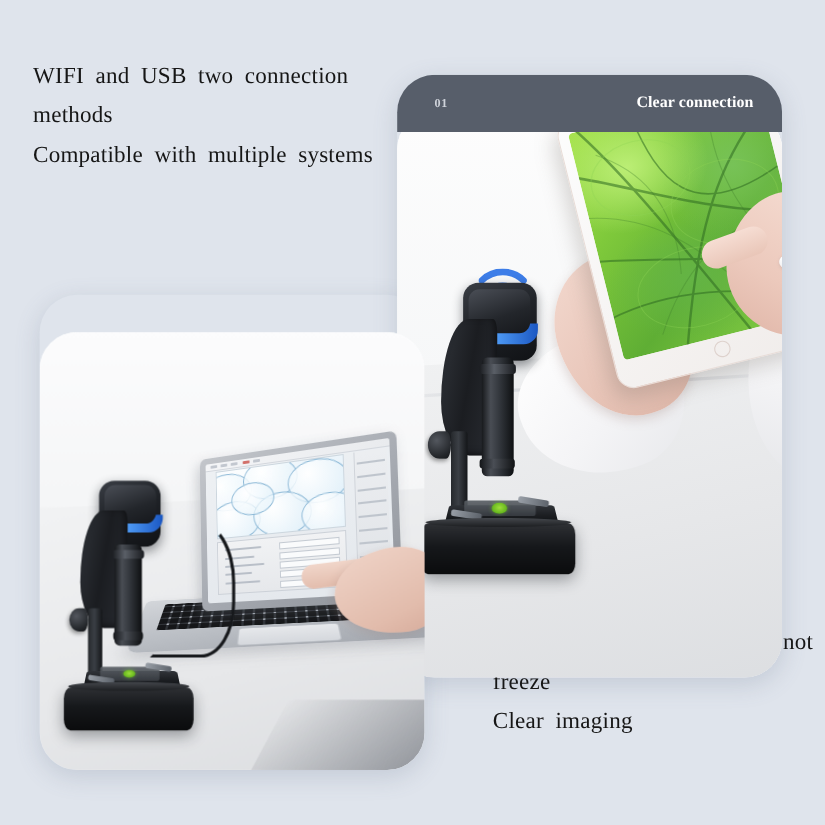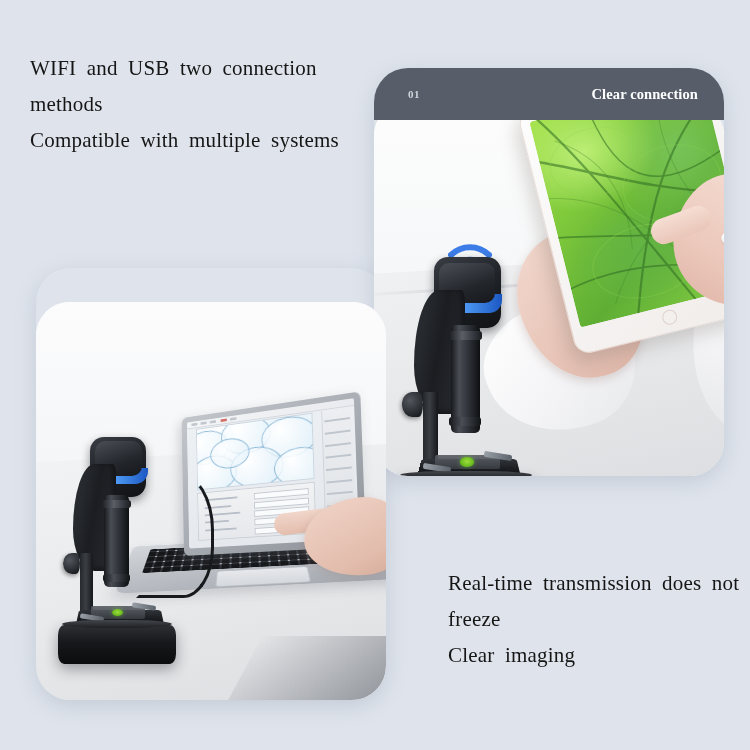--- a/index.html
+++ b/index.html
@@ -14,21 +14,21 @@
 
   
   .copy{position:absolute;color:#161616;font-size:21px;line-height:36px;
         word-spacing:5px;letter-spacing:.2px;white-space:pre-line;}
   .copy-tl{left:30px;top:50px;width:345px;}
   .copy-br{left:448px;top:565px;width:300px;}
 
   
   .card{position:absolute;border-radius:34px;overflow:hidden;
         box-shadow:0 6px 22px rgba(90,105,130,.20);}
-  .card-wifi{left:374px;top:68px;width:350px;height:408px;}
+  .card-wifi{left:361px;top:68px;width:350px;height:548px;}
   .card-usb{left:36px;top:268px;width:350px;height:432px;}
 
   .card-hd{position:absolute;left:0;top:0;right:0;height:52px;
            background:#575e6a;z-index:6;}
   .card-hd .num{position:absolute;left:34px;top:50%;transform:translateY(-50%);
            color:#cfd3da;font-size:11px;font-weight:bold;letter-spacing:.6px;}
   .card-hd .ttl{position:absolute;right:26px;top:50%;transform:translateY(-50%);
            color:#ffffff;font-size:14.5px;font-weight:bold;letter-spacing:.1px;}
 
   

